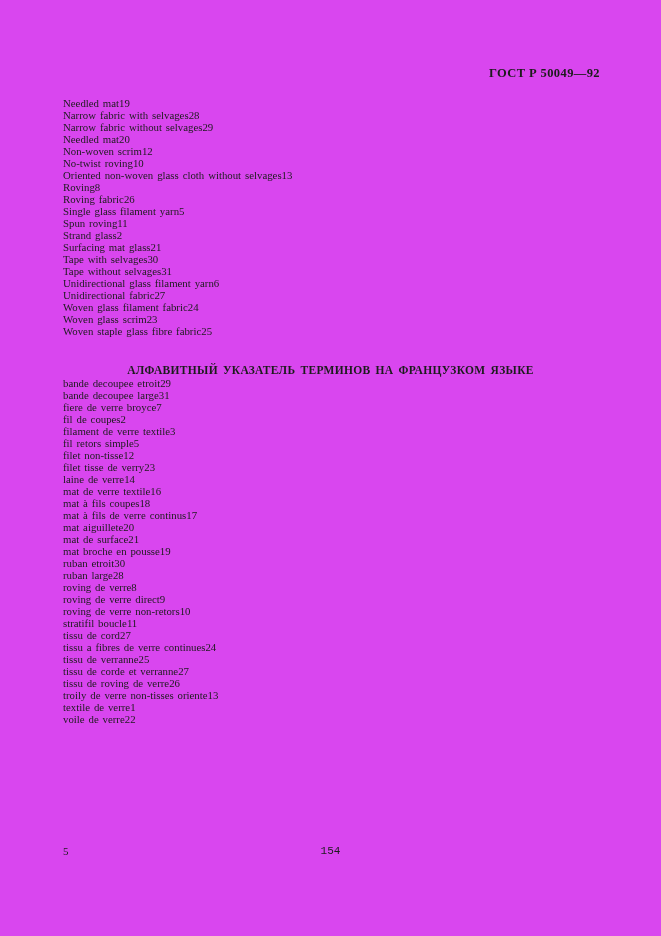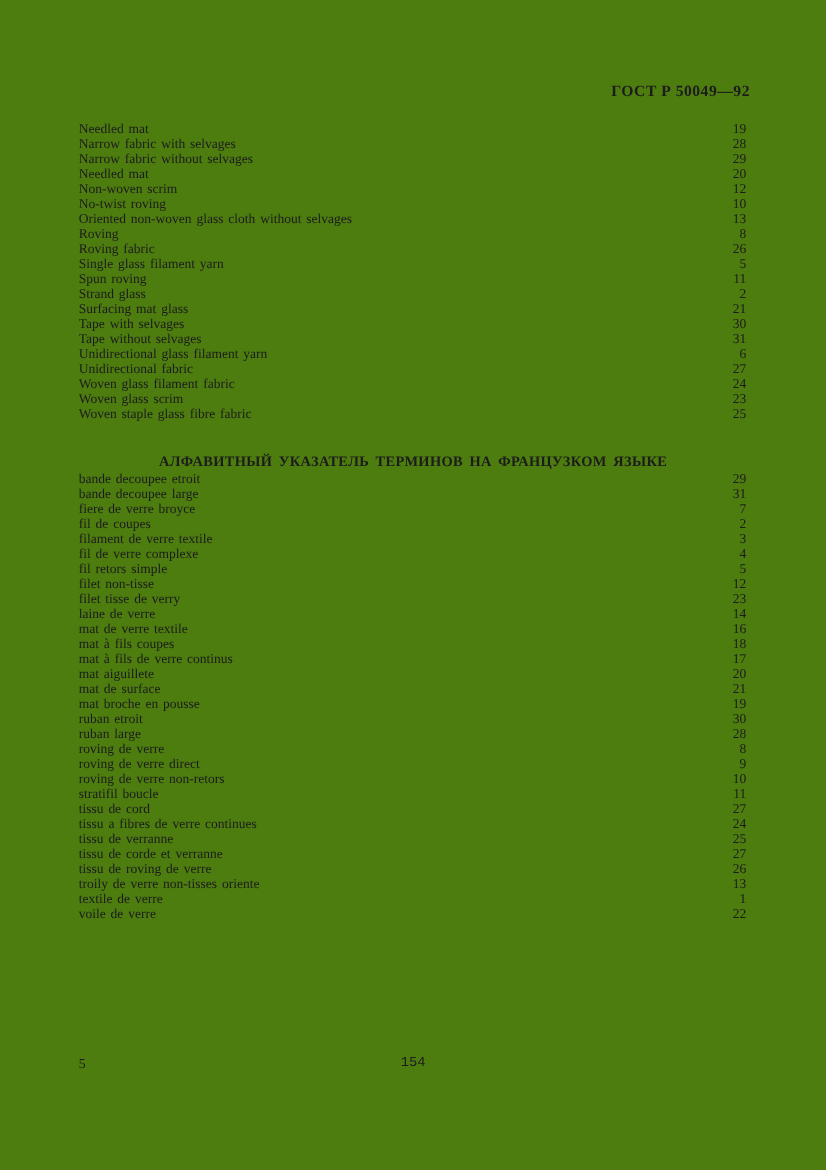--- a/index.html
+++ b/index.html
@@ -4,21 +4,21 @@
 <style>
   html, body {
     margin: 0;
     padding: 0;
     background: #ffffff;
   }
   .page {
     position: relative;
     width: 661px;
     height: 936px;
-    background: #4d7c0f;
+    background: #d946ef;
     color: #1c1c1c;
     font-family: "Liberation Serif", serif;
     overflow: hidden;
   }
   .gost-header {
     position: absolute;
     top: 66px;
     right: 61px;
     font-size: 12.5px;
     font-weight: 700;
@@ -27,21 +27,20 @@
   }
   .index {
     position: absolute;
     left: 63px;
     right: 64px;
   }
   .index-en { top: 97px; }
   .index-fr { top: 377px; }
   .row {
     display: flex;
-    justify-content: space-between;
     align-items: baseline;
     height: 12px;
     line-height: 12px;
     font-size: 10.8px;
     white-space: nowrap;
   }
   .row .term {
     word-spacing: 1.2px;
   }
   .row .num {
@@ -206,24 +205,20 @@
       <div class="row">
         <span class="term">fil de coupes</span>
         <span class="num">2</span>
       </div>
 
       <div class="row">
         <span class="term">filament de verre textile</span>
         <span class="num">3</span>
       </div>
 
-      <div class="row">
-        <span class="term">fil de verre complexe</span>
-        <span class="num">4</span>
-      </div>
 
       <div class="row">
         <span class="term">fil retors simple</span>
         <span class="num">5</span>
       </div>
 
       <div class="row">
         <span class="term">filet non-tisse</span>
         <span class="num">12</span>
       </div>

